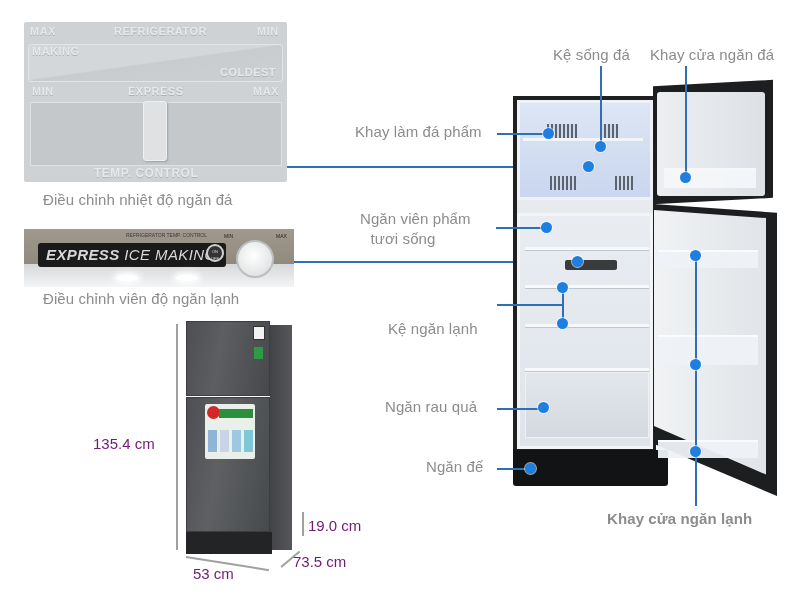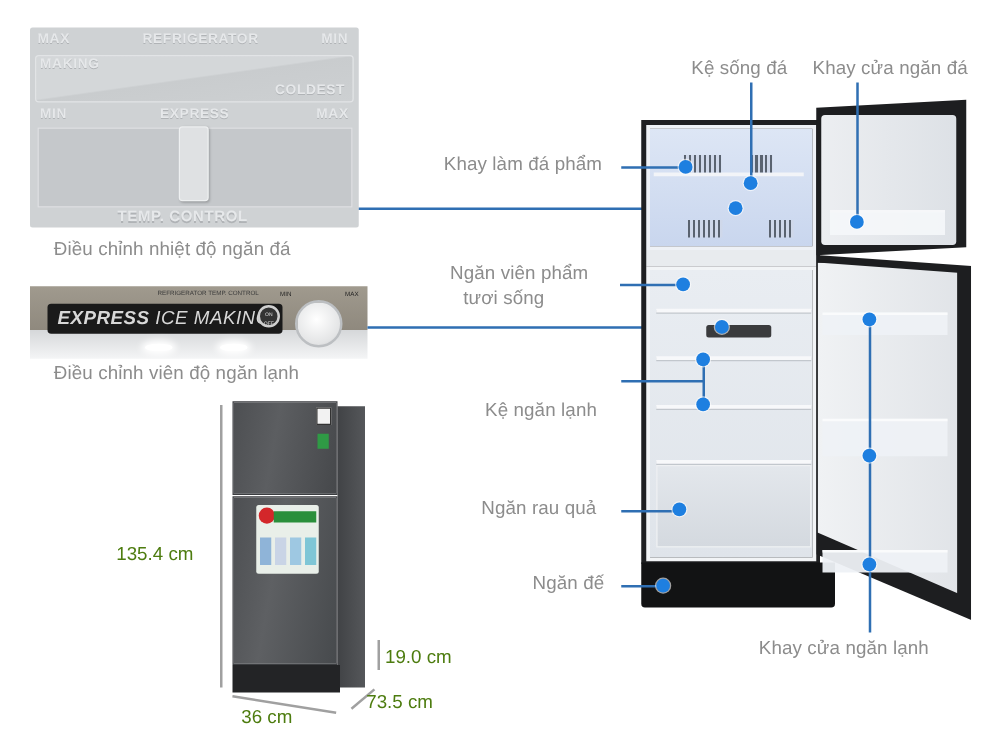--- a/index.html
+++ b/index.html
@@ -38,21 +38,21 @@
   .sf-base { left: 186px; top: 532px; width: 86px; height: 22px; background: #232426; }
   .sf-badge { left: 253px; top: 326px; width: 12px; height: 14px; background: #f2f2f2; border: 1px solid #333; }
   .sf-green { left: 254px; top: 347px; width: 9px; height: 12px; background: #2f9a45; }
   .sf-label { left: 205px; top: 404px; width: 50px; height: 55px; background: #e9efe9; border-radius: 2px; }
   .sf-label .r { position: absolute; left: 2px; top: 2px; width: 13px; height: 13px; border-radius: 50%; background: #d3272a; }
   .sf-label .g { position: absolute; left: 14px; top: 5px; width: 34px; height: 9px; background: #2a8f3b; }
   .sf-label .c { position: absolute; top: 26px; width: 9px; height: 22px; }
 
   .dim-arrow-v { position: absolute; width: 1.5px; background: #a0a0a0; }
   .dim-arrow-d { position: absolute; height: 1.5px; background: #a0a0a0; transform-origin: left center; }
-  .dim-txt { position: absolute; font-size: 15px; color: #4d7c0f; white-space: nowrap; }
+  .dim-txt { position: absolute; font-size: 15px; color: #701a75; white-space: nowrap; }
 
   
   .bf-body { left: 513px; top: 96px; width: 143px; height: 355px; background: #1f2022; }
   .bf-freezer { left: 517px; top: 100px; width: 136px; height: 100px; background: linear-gradient(#dde6f5, #c9d6ee); border: 3px solid #eef1f6; }
   .bf-freezer-shelf { left: 523px; top: 138px; width: 120px; height: 3px; background: #f2f4f8; }
   .bf-vent { position: absolute; height: 14px; background: repeating-linear-gradient(90deg, #5a6370 0 2px, #cfd8ea 2px 4px); }
   .bf-mid { left: 517px; top: 200px; width: 136px; height: 13px; background: #e8ebee; }
   .bf-fridge { left: 517px; top: 213px; width: 136px; height: 236px; background: linear-gradient(#e9edf2, #dfe4ea); border: 3px solid #f2f4f6; }
   .bf-shelf { position: absolute; left: 525px; width: 124px; height: 3px; background: #f7f8fa; box-shadow: 0 1px 0 #c2c7cd; }
   .bf-crisper { left: 525px; top: 372px; width: 124px; height: 66px; background: linear-gradient(#e3e7ec, #d4d9df); border: 1px solid #eef0f2; }
@@ -116,21 +116,21 @@
   <div class="c" style="left:39px;background:#7fc6d6;"></div>
 </div>
 
 <div class="dim-arrow-v" style="left:176px;top:324px;height:226px;"></div>
 <div class="dim-txt" style="left:93px;top:435px;">135.4 cm</div>
 
 <div class="dim-arrow-v" style="left:302px;top:512px;height:24px;"></div>
 <div class="dim-txt" style="left:308px;top:517px;">19.0 cm</div>
 
 <div class="dim-arrow-d" style="left:186px;top:556px;width:84px;transform:rotate(9deg);"></div>
-<div class="dim-txt" style="left:193px;top:565px;">36 cm</div>
+<div class="dim-txt" style="left:193px;top:565px;">53 cm</div>
 
 <div class="dim-arrow-d" style="left:281px;top:566px;width:24px;transform:rotate(-40deg);"></div>
 <div class="dim-txt" style="left:293px;top:553px;">73.5 cm</div>
 
 <div class="abs bf-body"></div>
 <div class="abs bf-freezer"></div>
 <div class="abs bf-freezer-shelf"></div>
 <div class="bf-vent" style="left:547px;top:124px;width:30px;"></div>
 <div class="bf-vent" style="left:600px;top:124px;width:18px;"></div>
 <div class="bf-vent" style="left:550px;top:176px;width:28px;"></div>
@@ -184,13 +184,13 @@
 <div class="dot" style="left:538px;top:402px;"></div>
 
 <div class="lbl" style="left:426px;top:458px;">Ngăn đế</div>
 <div class="line-h" style="left:497px;top:468px;width:30px;"></div>
 <div class="dot" style="left:525px;top:463px;"></div>
 
 <div class="line-v" style="left:695px;top:256px;height:250px;"></div>
 <div class="dot" style="left:690px;top:250px;"></div>
 <div class="dot" style="left:690px;top:359px;"></div>
 <div class="dot" style="left:690px;top:446px;"></div>
-<div class="lbl" style="left:607px;top:510px;">Khay cửa ngăn lạnh</div>
+<div class="lbl" style="left:607px;top:510px;font-weight:bold;">Khay cửa ngăn lạnh</div>
 
 </body></html>

